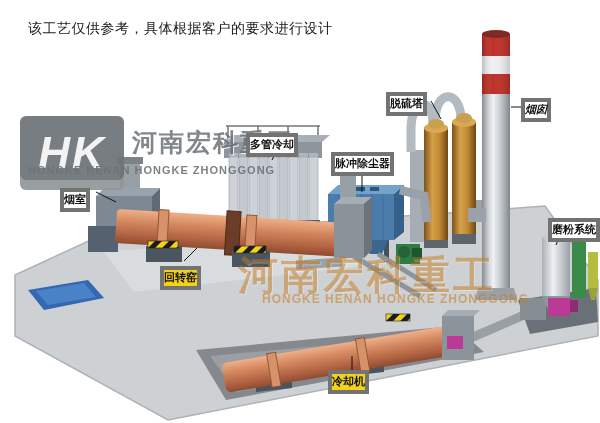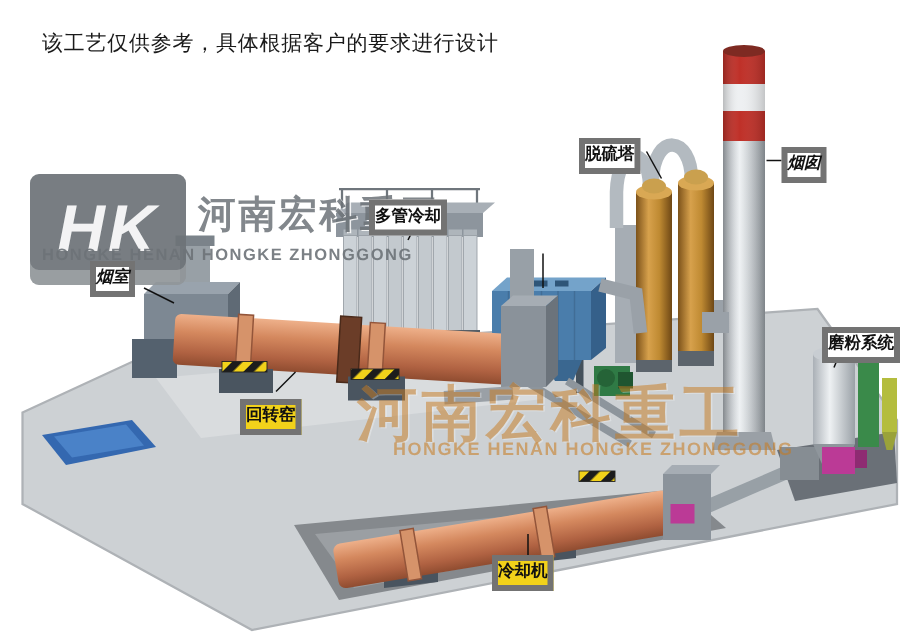--- a/index.html
+++ b/index.html
@@ -261,21 +261,22 @@
   <div class="wm-logo">
     <span>HK</span>
   </div>
   <div class="wm-cn-left">河南宏科重工</div>
   <div class="wm-en-left">HONGKE HENAN HONGKE ZHONGGONG</div>
   <div class="wm-cn-center">河南宏科重工</div>
   <div class="wm-en-center">HONGKE HENAN HONGKE ZHONGGONG</div>
 
   <div class="note">该工艺仅供参考，具体根据客户的要求进行设计</div>
 
-  <div class="eq-label" style="left:60px;top:174px;font-style:italic;">烟室</div>
+  <div class="eq-label" style="left:60px;top:188px;">烟室</div>
   <div class="eq-label" style="left:246px;top:133px;">多管冷却</div>
+  <div class="eq-label" style="left:331px;top:152px;">脉冲除尘器</div>
   <div class="eq-label" style="left:386px;top:92px;">脱硫塔</div>
   <div class="eq-label" style="left:521px;top:98px;font-style:italic;">烟囱</div>
   <div class="eq-label" style="left:548px;top:218px;">磨粉系统</div>
   <div class="eq-label hazard" style="left:160px;top:266px;">回转窑</div>
   <div class="eq-label hazard" style="left:328px;top:370px;">冷却机</div>
 
 </div>
 
 </body></html>

